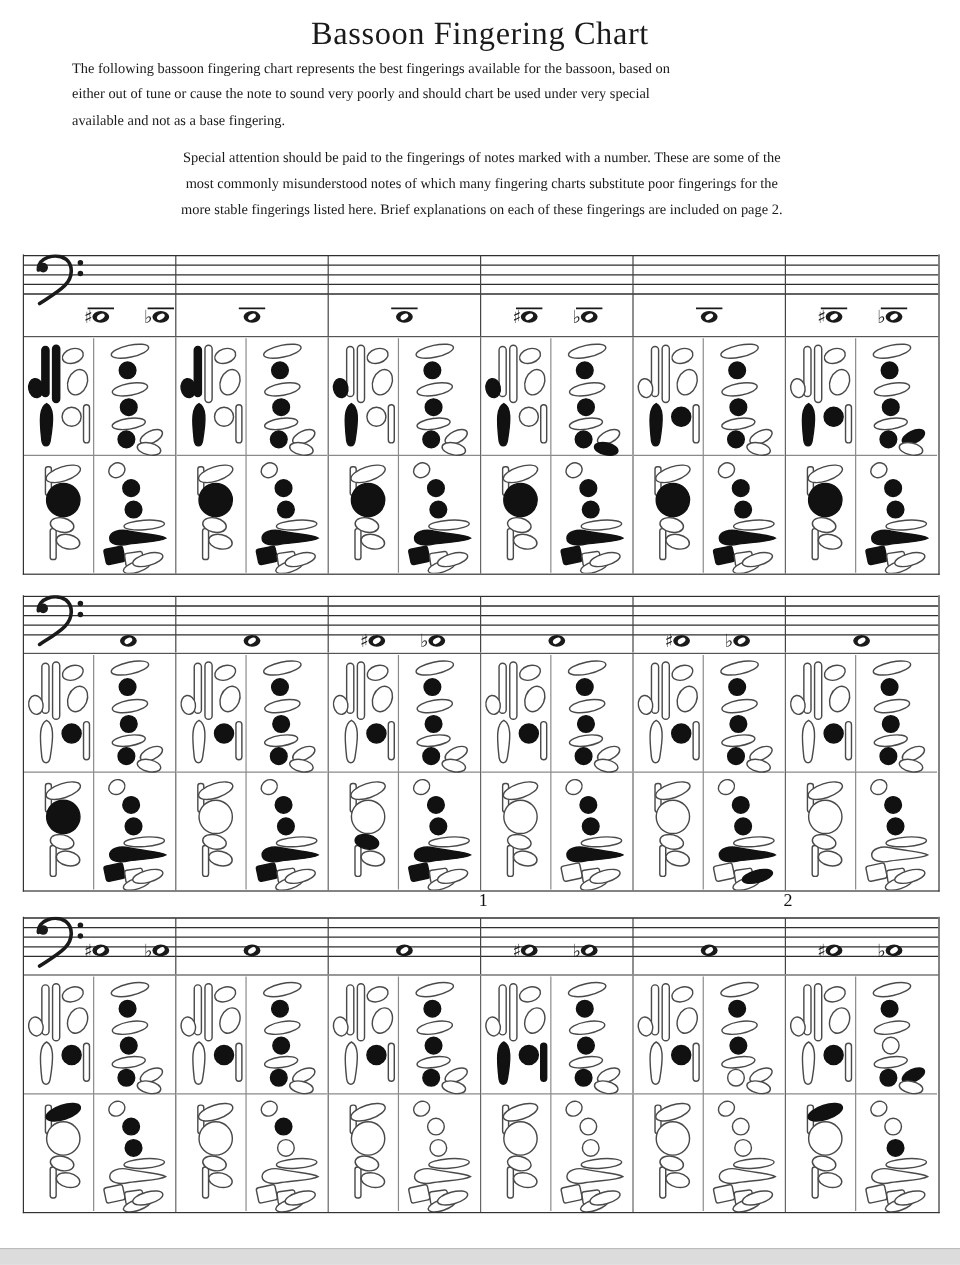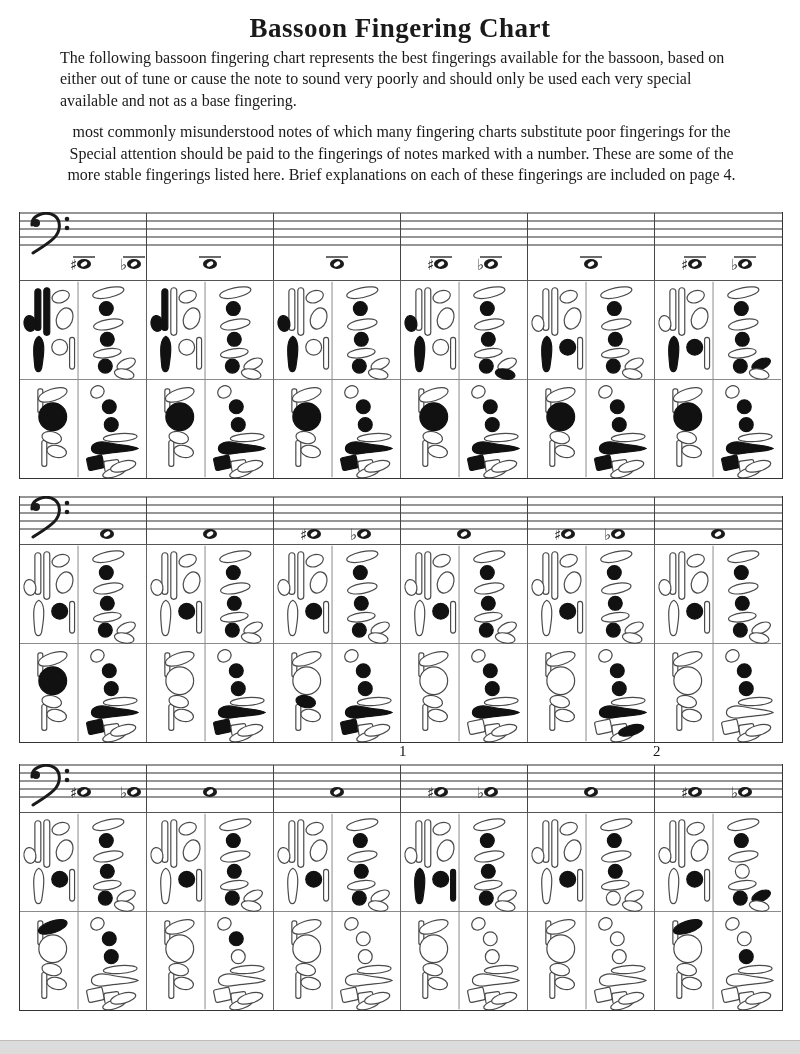--- a/index.html
+++ b/index.html
@@ -4,22 +4,22 @@
 <style>
   html,body{margin:0;padding:0}
   body{
     width:800px;height:1054px;position:relative;
     background:#ececec;
     font-family:"Liberation Serif", serif;color:#1a1a1a;
     overflow:hidden;
   }
   .page{position:absolute;left:0;top:0;width:800px;height:1040px;background:#ffffff;}
   .bottom-edge{position:absolute;left:0;bottom:0;width:800px;height:14px;background:#dcdcdc;border-top:1px solid #bcbcbc;box-sizing:border-box}
-  .title{font-size:27px;font-weight:bold;text-align:center;margin:13px 0 0 0;letter-spacing:.5px}
-  .para{font-size:16px;line-height:21.4px;margin:3px 57px 0 60px;}
+  .title{font-size:27px;font-weight:normal;text-align:center;margin:13px 0 0 0;letter-spacing:.5px}
+  .para{font-size:12px;line-height:21.4px;margin:3px 57px 0 60px;}
   .para.centered{text-align:center;margin-top:10px}
   .chart{margin-left:19px;width:764px}
   .crow{position:relative;border:1px solid #333;border-top:none;margin-top:17px;width:762px}
   .crow.first{margin-top:27px}
   .crow.third{margin-top:21px}
   .staff-slot{display:block;line-height:0}
   .cells{display:flex;border-top:1px solid #555}
   .fcell{width:127px;height:197px;border-right:1px solid #666;box-sizing:border-box;line-height:0}
   .fcell:last-child{border-right:none}
   .marker{position:absolute;top:-20px;font-size:15px;line-height:1;color:#111}
@@ -31,28 +31,28 @@
   svg .ledger{stroke:#1a1a1a;stroke-width:1.3}
 </style>
 </head>
 <body>
 
 <div class="page">
   <h1 class="title">Bassoon Fingering Chart</h1>
 
   <div class="para">
     <div>The following bassoon fingering chart represents the best fingerings available for the bassoon, based on</div>
-    <div>either out of tune or cause the note to sound very poorly and should only be used each very special</div>
+    <div>either out of tune or cause the note to sound very poorly and should chart be used under very special</div>
     <div>available and not as a base fingering.</div>
   </div>
 
   <div class="para centered">
+    <div>Special attention should be paid to the fingerings of notes marked with a number.  These are some of the</div>
     <div>most commonly misunderstood notes of which many fingering charts substitute poor fingerings for the</div>
-    <div>Special attention should be paid to the fingerings of notes marked with a number.  These are some of the</div>
-    <div>more stable fingerings listed here. Brief explanations on each of these fingerings are included on page 4.</div>
+    <div>more stable fingerings listed here. Brief explanations on each of these fingerings are included on page 2.</div>
   </div>
 
   <div class="chart">
     <div class="crow first">
       <div class="staff-slot"><svg width="762" height="68" viewBox="0 0 762 68">
             <line x1="0" y1="1" x2="762" y2="1" class="staffline"></line>
             <line x1="0" y1="9" x2="762" y2="9" class="staffline"></line>
             <line x1="0" y1="17" x2="762" y2="17" class="staffline"></line>
             <line x1="0" y1="25" x2="762" y2="25" class="staffline"></line>
             <line x1="0" y1="33" x2="762" y2="33" class="staffline"></line>

